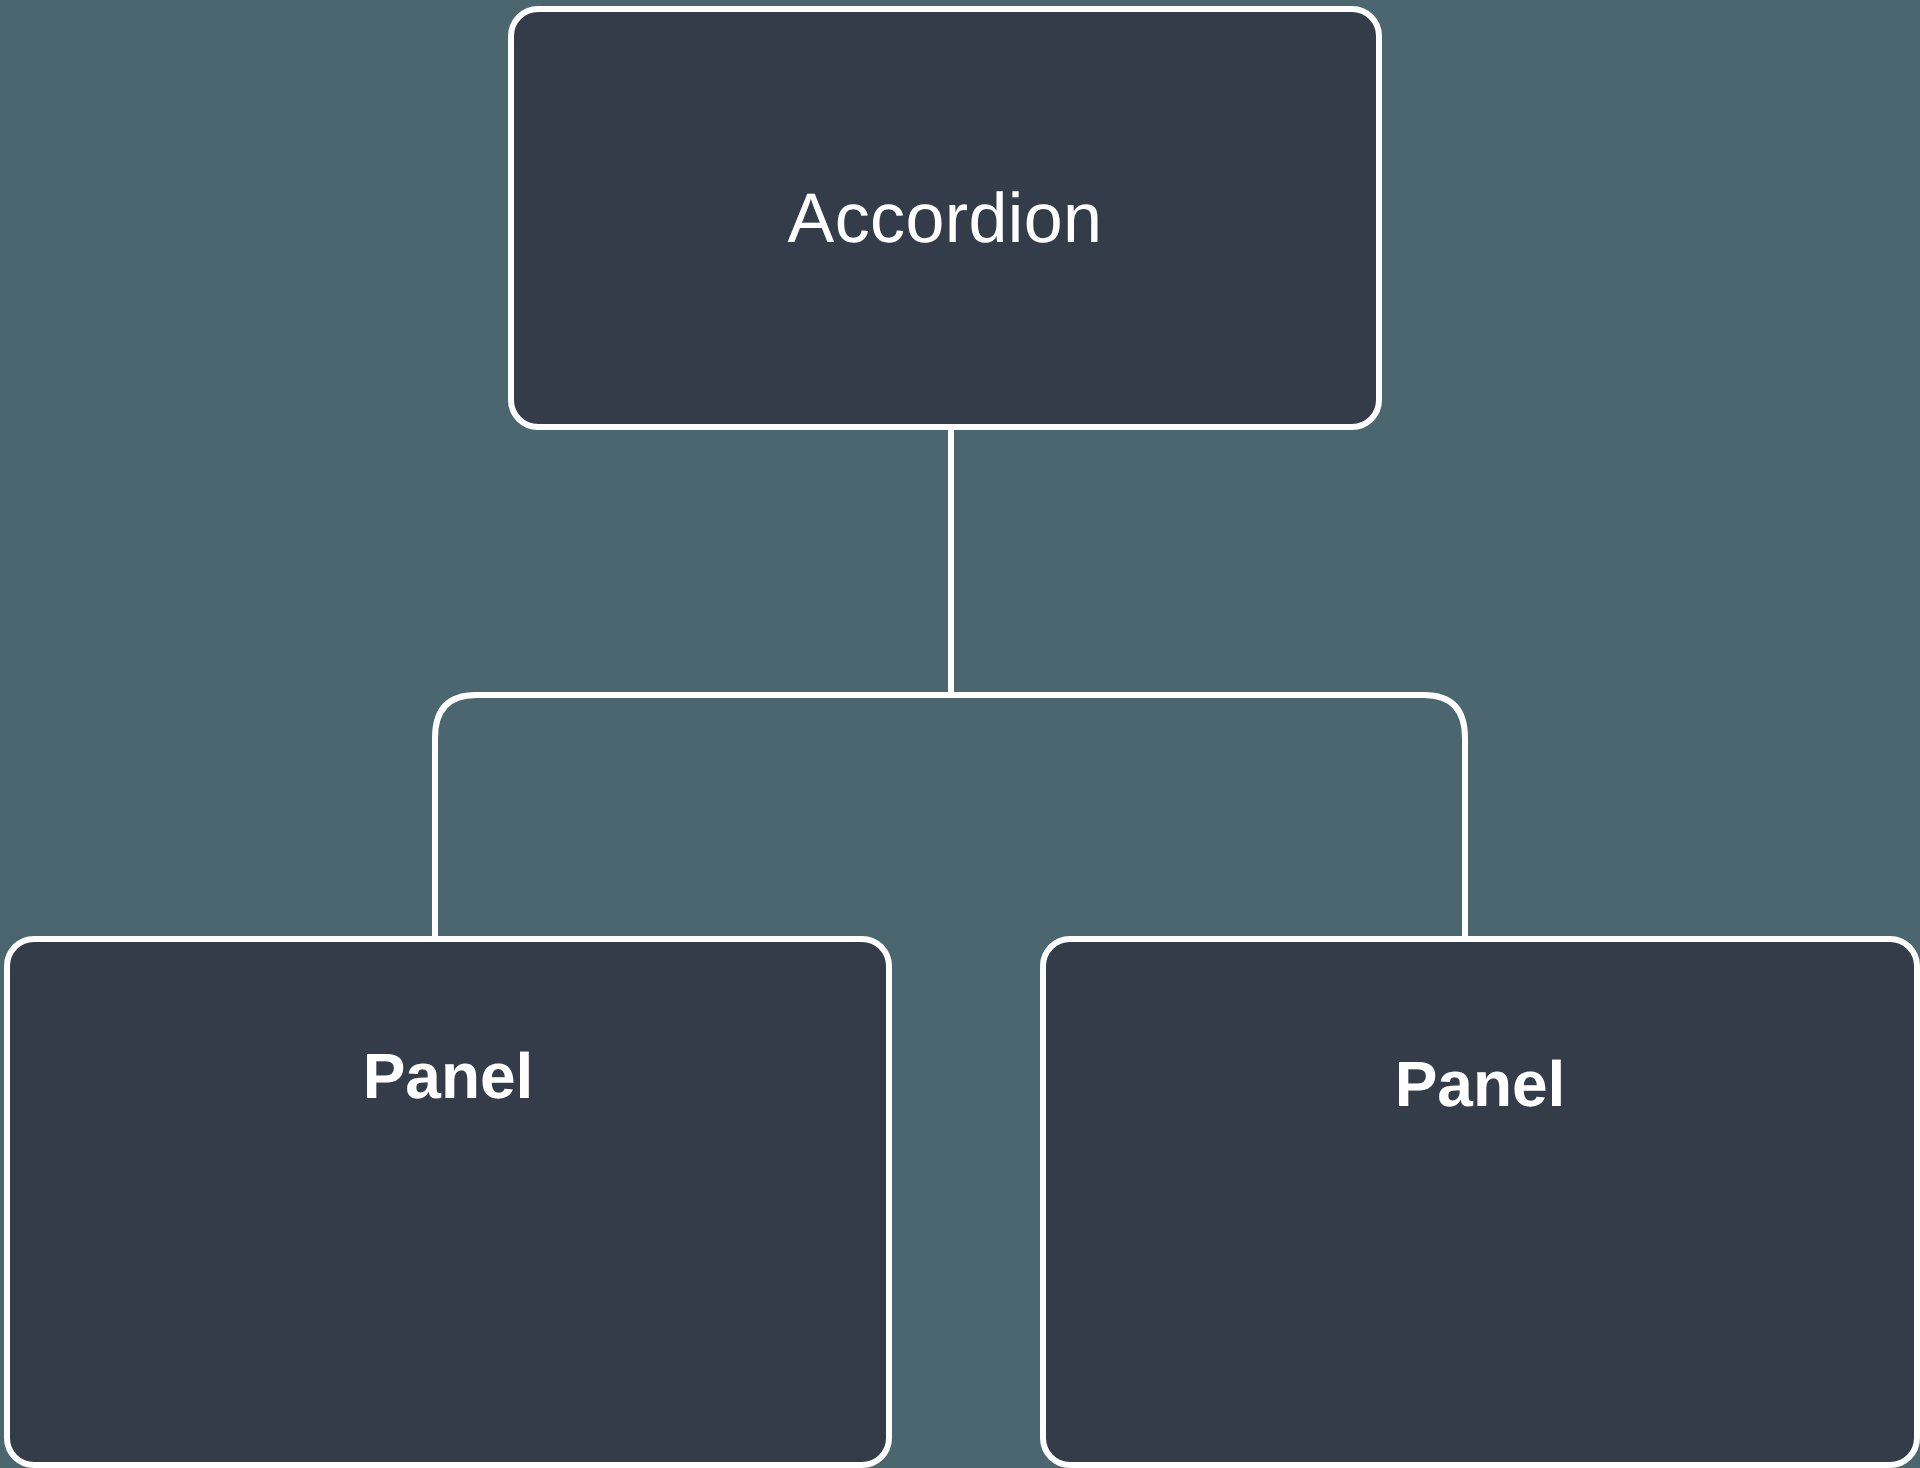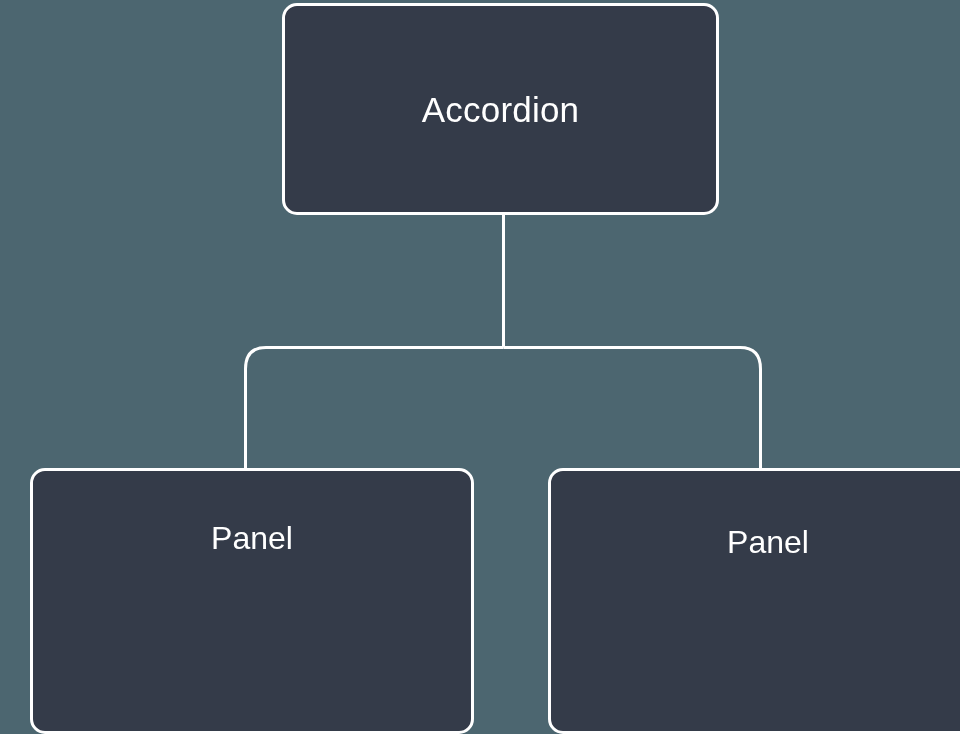--- a/index.html
+++ b/index.html
@@ -13,21 +13,20 @@
     font-family: "Liberation Sans", sans-serif;
     overflow: hidden;
     position: relative;
   }
   #stage {
     position: absolute;
     left: 0;
     top: 0;
     width: 772px;
     height: 734px;
-    margin-left: 28px;
   }
 
   
   #connectors {
     position: absolute;
     left: 0;
     top: 0;
     width: 960px;
     height: 734px;
     pointer-events: none;
@@ -74,21 +73,21 @@
     height: 266px;
   }
 
   .panel-title {
     position: absolute;
     left: 0;
     right: 0;
     text-align: center;
     color: #ffffff;
     font-size: 32px;
-    font-weight: 400;
+    font-weight: 700;
     line-height: 1;
   }
   #panel-node-0 .panel-title { top: 51px; }
   #panel-node-1 .panel-title { top: 55px; }
 </style>
 </head>
 <body>
 
 <div id="stage">
 

